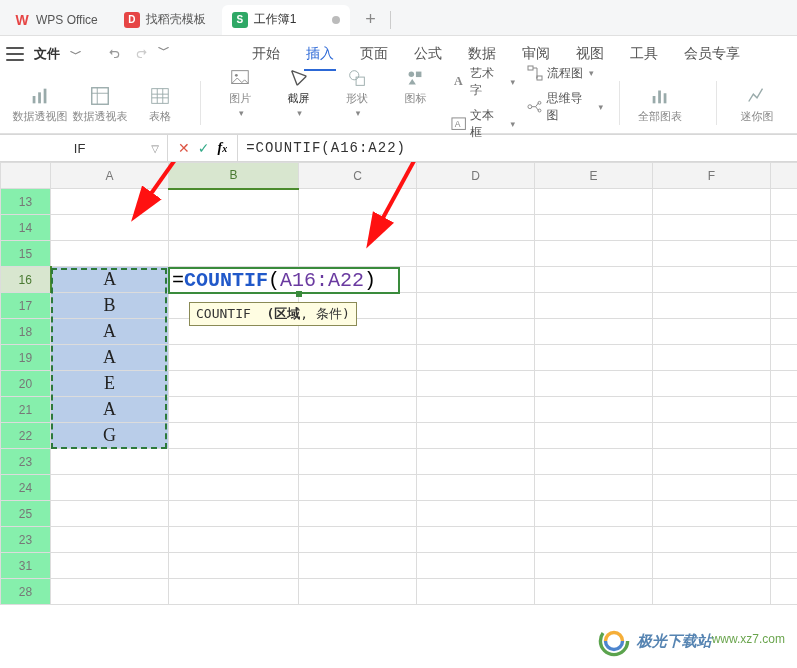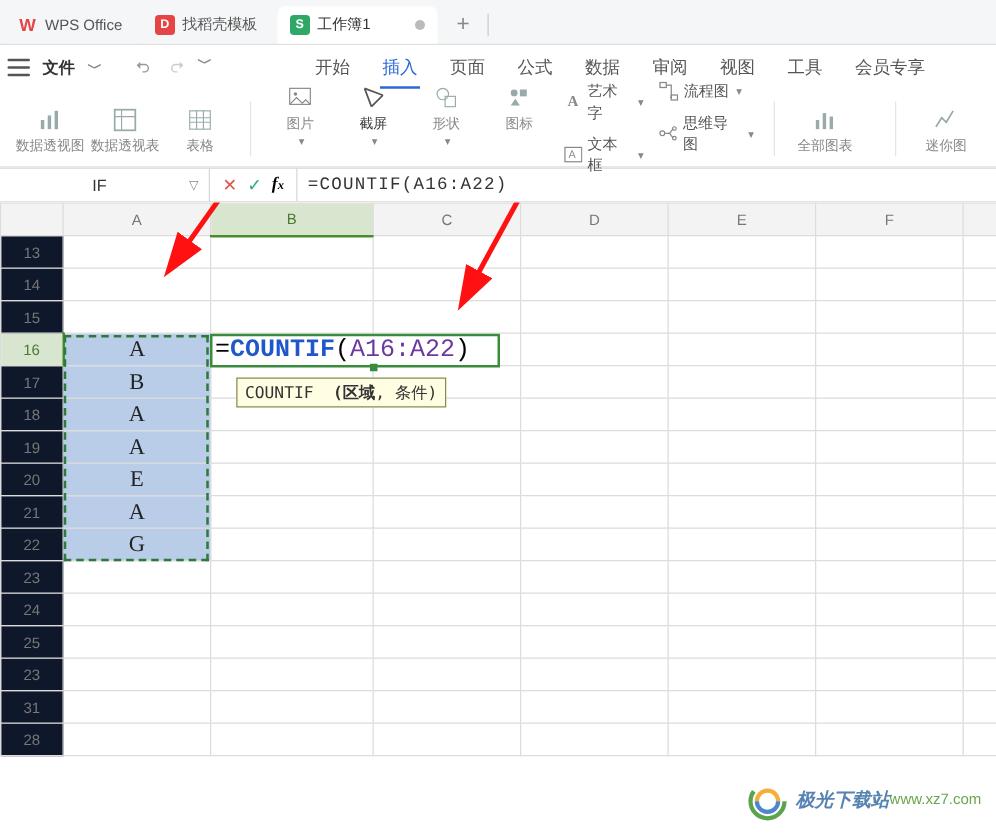--- a/index.html
+++ b/index.html
@@ -99,21 +99,21 @@
   .f-cancel { color:#d54; font-size:14px; cursor:pointer;}
   .f-accept { color:#3a8; font-size:14px; cursor:pointer;}
   .f-input { flex:1; padding:0 8px; font-family: "Consolas","Courier New",monospace;
     font-size:14px; color:#333; letter-spacing:1px;}
 
   
   .grid-wrap { position:relative; height:calc(668px - 36px - 36px - 62px - 28px); overflow:hidden; background:#fff;}
   table.sheet { border-collapse:collapse; table-layout:fixed; width:100%; }
   .sheet th, .sheet td { border:1px solid #dcdcdc; height:26px; padding:0; }
   .sheet thead th { background:#f3f3f3; color:#777; font-weight:normal; font-size:12px; text-align:center; }
-  .sheet .rowhdr { width:50px; background:#0f172a; color:#777; font-size:12px; text-align:center;}
+  .sheet .rowhdr { width:50px; background:#86efac; color:#777; font-size:12px; text-align:center;}
   .sheet .rowhdr.sel { background:#d8e6cf; color:#4a7a32; border-right:2px solid #4a8b2d;}
   .sheet thead th.sel { background:#d8e6cf; color:#4a7a32; border-bottom:2px solid #4a8b2d;}
   .colA { width:118px;} .colB{width:130px;} .colC{width:118px;}
   .colD{width:118px;} .colE{width:118px;} .colF{width:118px;}
 
   .cell { height:100%; display:flex; align-items:center; justify-content:center;
     font-family: "SimSun","Times New Roman",serif; font-size:18px; color:#222;}
 
   
   .selrange { background:#b9cde9; }

